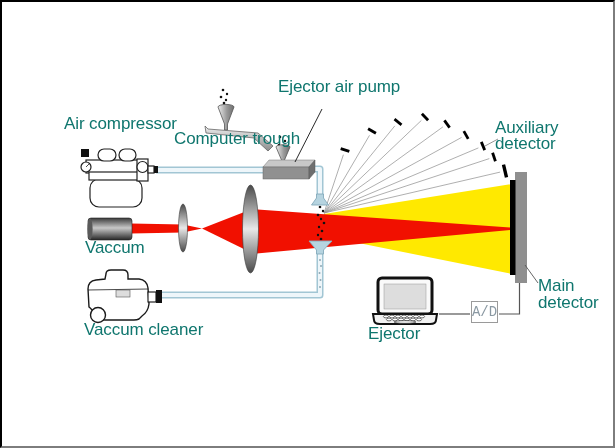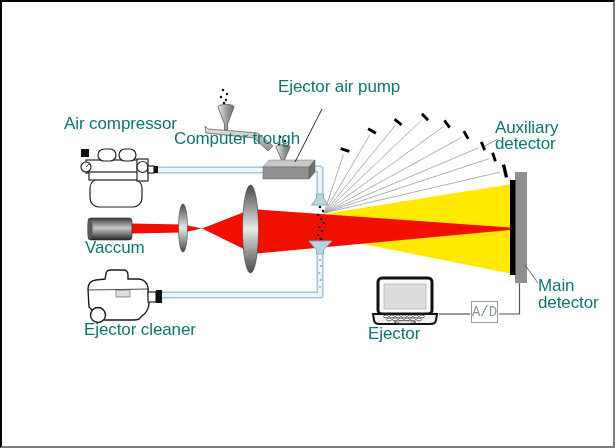--- a/index.html
+++ b/index.html
@@ -220,20 +220,20 @@
     <line x1="320" y1="107" x2="293" y2="160" stroke="#111" stroke-width="0.9"></line>
     <line x1="496" y1="137" x2="483" y2="144" stroke="#888" stroke-width="0.9"></line>
     <line x1="523" y1="263" x2="536" y2="281" stroke="#555" stroke-width="0.9"></line>
   </svg>
 
   <div class="lbl" style="left:62px;top:114px">Air compressor</div>
   <div class="lbl" style="left:172px;top:129px">Computer trough</div>
   <div class="lbl" style="left:276px;top:77px">Ejector air pump</div>
   <div class="lbl" style="left:493px;top:118px">Auxiliary detector</div>
   <div class="lbl" style="left:83px;top:238px">Vaccum</div>
-  <div class="lbl" style="left:82px;top:320px">Ejector cleaner</div>
+  <div class="lbl" style="left:82px;top:320px">Vaccum cleaner</div>
   <div class="lbl" style="left:366px;top:324px">Ejector</div>
   <div class="lbl" style="left:536px;top:275px;line-height:17px">Main
 detector</div>
   <div class="adbox">
     <span>A/D</span>
   </div>
 </div>
 
 </body></html>

